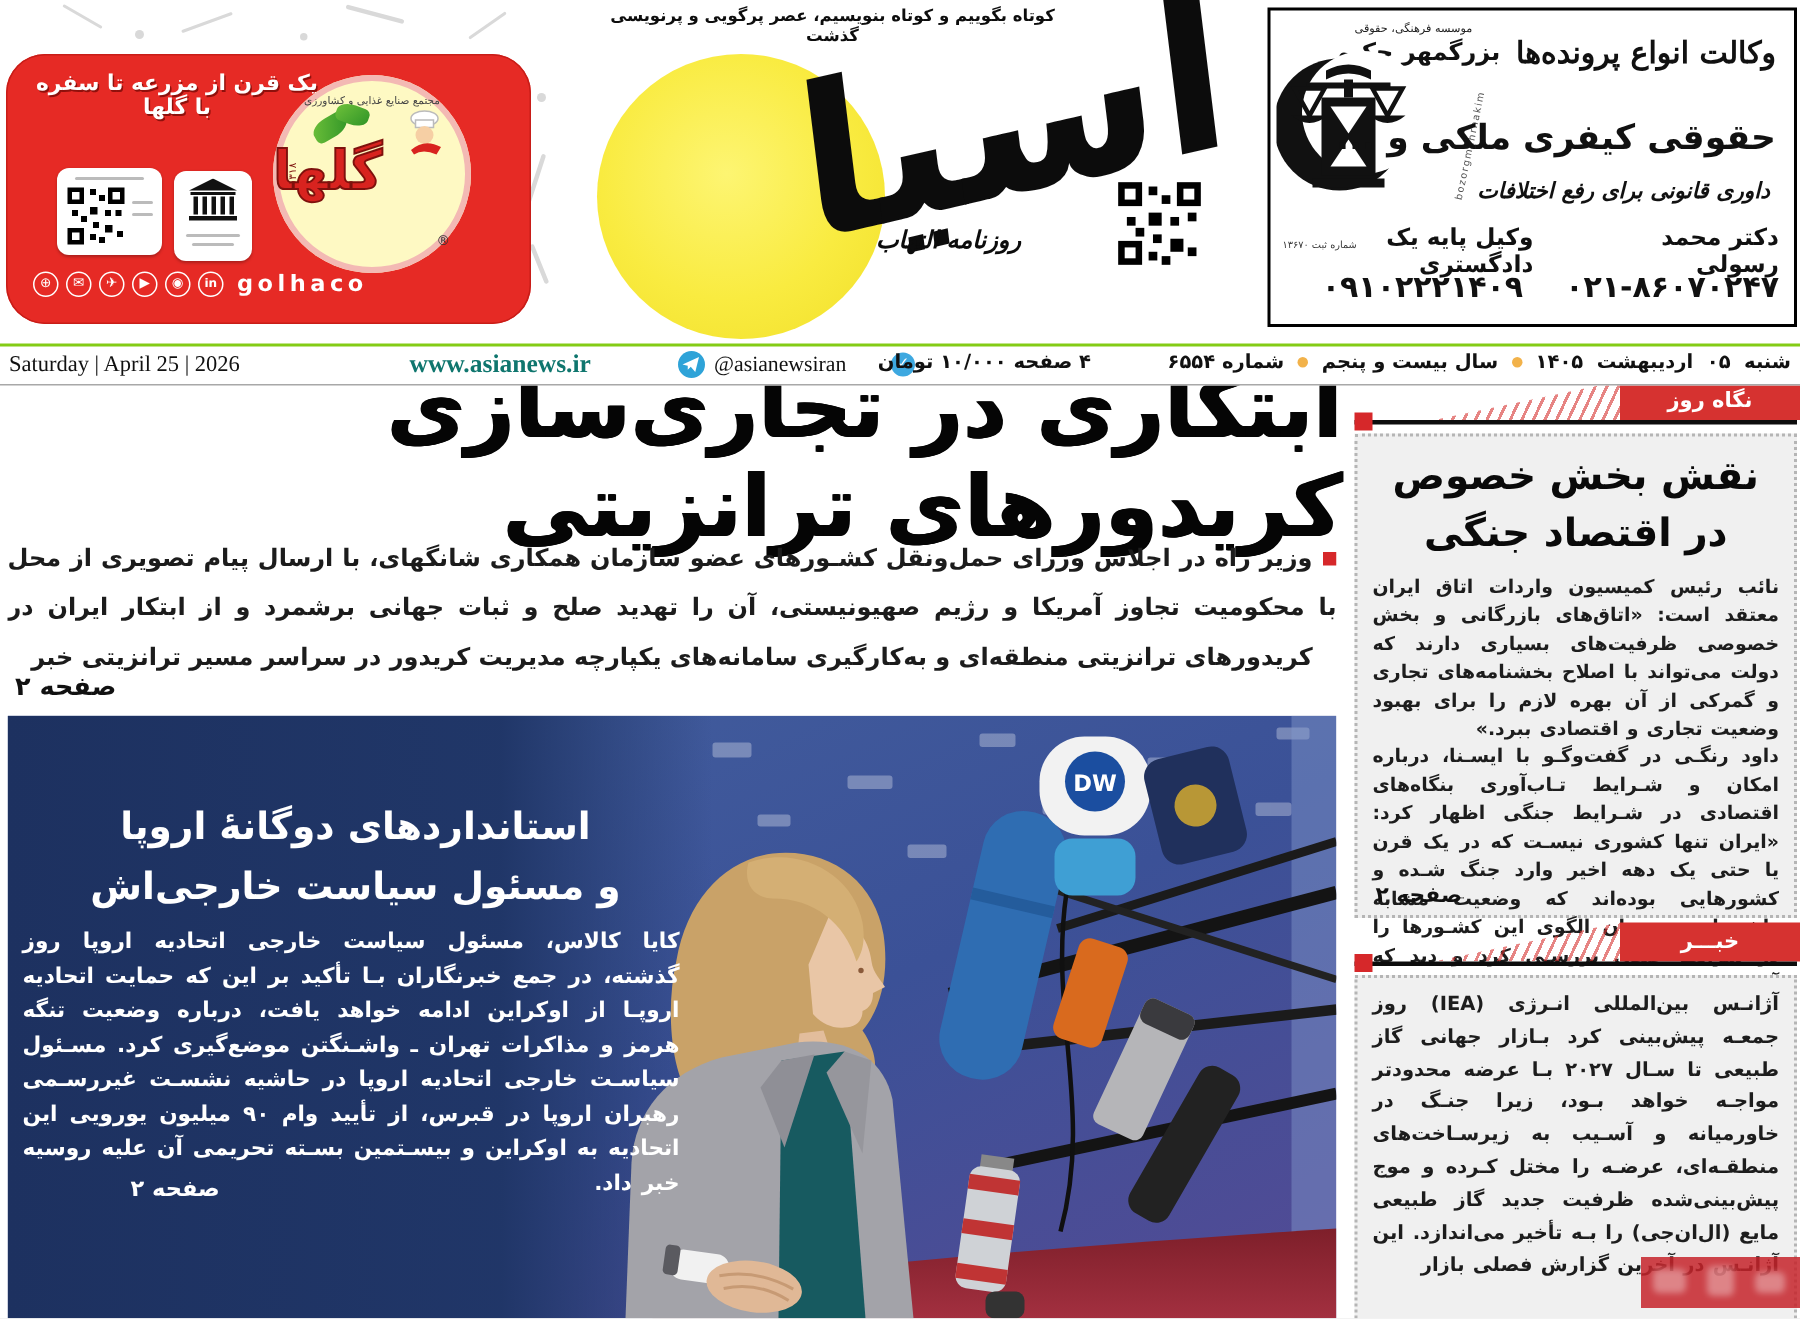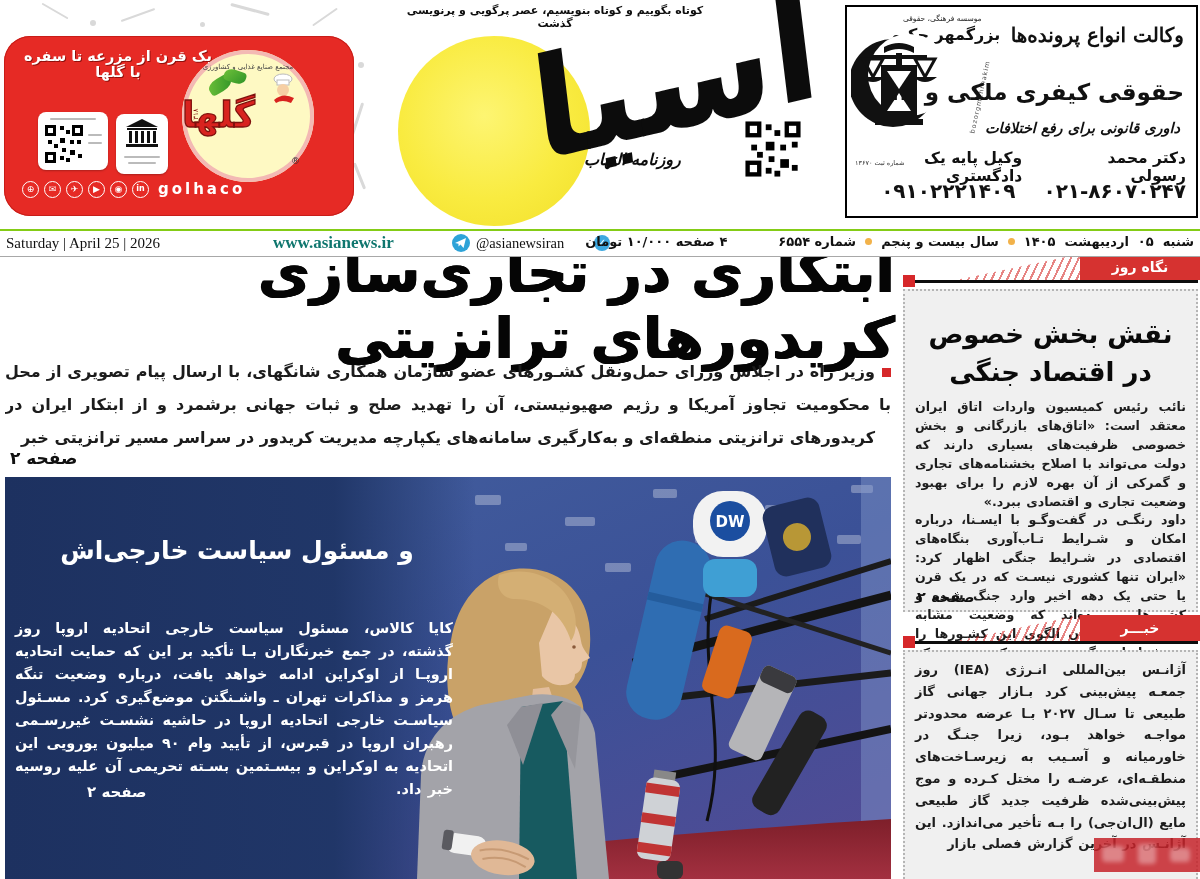--- a/index.html
+++ b/index.html
@@ -73,21 +73,21 @@
 
   
   .tab{position:absolute;width:120px;height:26px;background:#d63230;color:#fff;font-size:14px;font-weight:bold;
        display:flex;align-items:center;justify-content:center;direction:rtl}
   .hatch{position:absolute;width:124px;height:26px;
          background:repeating-linear-gradient(115deg,rgba(214,50,48,.6) 0 2px,transparent 2px 7px);
          clip-path:polygon(100% 0,100% 100%,0 100%)}
   .rule{position:absolute;width:295px;height:3px;background:#0d0d0d}
   .sq{position:absolute;width:12px;height:12px;background:#d6282a}
   .sbox{position:absolute;left:903px;width:295px;background:#f0f0f0;border:2px dotted #b5b5b5;box-sizing:border-box}
-  .sbox h3{margin:24px 6px 0;text-align:center;font-size:26px;line-height:38px;font-weight:900;direction:rtl;color:#0a0a0a}
+  .sbox h3{margin:8px 6px 0;text-align:center;font-size:26px;line-height:38px;font-weight:900;direction:rtl;color:#0a0a0a}
   .sbody{margin:7px 10px 0;font-size:12.6px;line-height:18.9px;font-weight:bold;color:#1d1d1d;direction:rtl;
          text-align:justify;white-space:pre-line;word-spacing:1px}
   .sbody2{line-height:21.8px;font-size:13px}
   .spage{position:absolute;left:12px;bottom:5px;font-size:14.5px;font-weight:bold;direction:rtl}
   .stamp{position:absolute;left:1094px;top:838px;width:106px;height:34px;background:rgba(198,35,42,.85);overflow:hidden}
   .stamp i{position:absolute;background:rgba(255,255,255,.35);filter:blur(2px);border-radius:4px}
 </style>
 </head>
 <body>
 
@@ -366,20 +366,21 @@
           <rect x="638" y="302" width="34" height="82" rx="8" fill="#cfd2d6"></rect>
           <rect x="638" y="308" width="34" height="10" fill="#c03434"></rect>
           <rect x="638" y="338" width="34" height="10" fill="#c03434"></rect>
           <rect x="638" y="368" width="34" height="10" fill="#c03434"></rect>
         </g>
         <rect x="652" y="384" width="26" height="18" rx="6" fill="#333"></rect>
       </g>
     </svg>
 
     <div class="photo-title">
+      <div>استانداردهای دوگانهٔ اروپا</div>
       <div>و مسئول سیاست خارجی‌اش</div>
     </div>
     <div class="photo-body">کایا کالاس، مسئول سیاست خارجی اتحادیه اروپا روز گذشته، در جمع خبرنگاران بـا تأکید بر این که حمایت اتحادیه اروپـا از اوکراین ادامه خواهد یافت، درباره وضعیت تنگه هرمز و مذاکرات تهران ـ واشـنگتن موضع‌گیری کرد. مسـئول سیاسـت خارجی اتحادیه اروپا در حاشیه نشسـت غیررسـمی رهبران اروپا در قبرس، از تأیید وام ۹۰ میلیون یورویی این اتحادیه به اوکراین و بیسـتمین بسـته تحریمی آن علیه روسیه خبر داد.</div>
     <div class="photo-pageref">صفحه ۲</div>
   </div>
 
   <div class="hatch" style="left:956px;top:254px"></div>
   <div class="tab" style="left:1080px;top:254px">نگاه روز</div>
   <div class="rule" style="left:903px;top:280px"></div>
   <div class="sq" style="left:903px;top:275px"></div>

